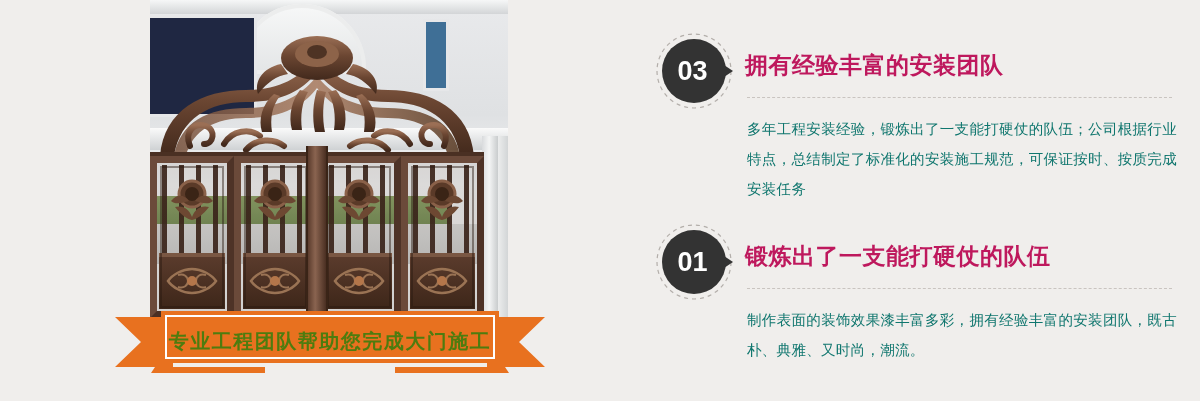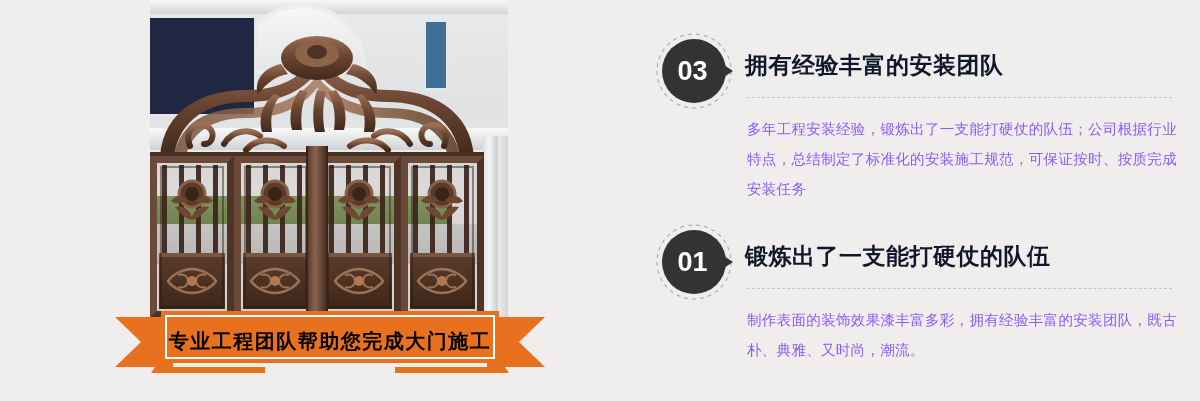--- a/index.html
+++ b/index.html
@@ -149,21 +149,21 @@
     height: 62px;
   }
   .ribbon svg { display:block; }
   .ribbon-label {
     position: absolute;
     left: 0; right: 0;
     top: 13px;
     height: 34px;
     line-height: 34px;
     text-align: center;
-    color: #000000;
+    color: #4d7c0f;
     font-size: 20px;
     font-weight: bold;
     letter-spacing: 1.5px;
     white-space: nowrap;
   }
 
   
   .features {
     position: absolute;
     left: 655px;
@@ -192,40 +192,40 @@
     font-size: 27px;
     font-weight: bold;
     letter-spacing: 0px;
     padding-right: 3px;
   }
 
   .f-head {
     position: absolute;
     left: 90px;
     top: 18px;
-    color: #0f172a;
+    color: #be185d;
     font-size: 23px;
     font-weight: bold;
     letter-spacing: .5px;
     white-space: nowrap;
   }
   .f-rule {
     position: absolute;
     left: 92px;
     top: 65px;
     width: 425px;
     height: 0;
     border-top: 1px dashed #c9c4c0;
   }
   .f-body {
     position: absolute;
     left: 92px;
     top: 82px;
     width: 430px;
-    color: #8b5cf6;
+    color: #0f766e;
     font-size: 14.5px;
     line-height: 30px;
     letter-spacing: .3px;
     text-align: justify;
   }
 </style>
 </head>
 <body>
 
 <div class="page">

